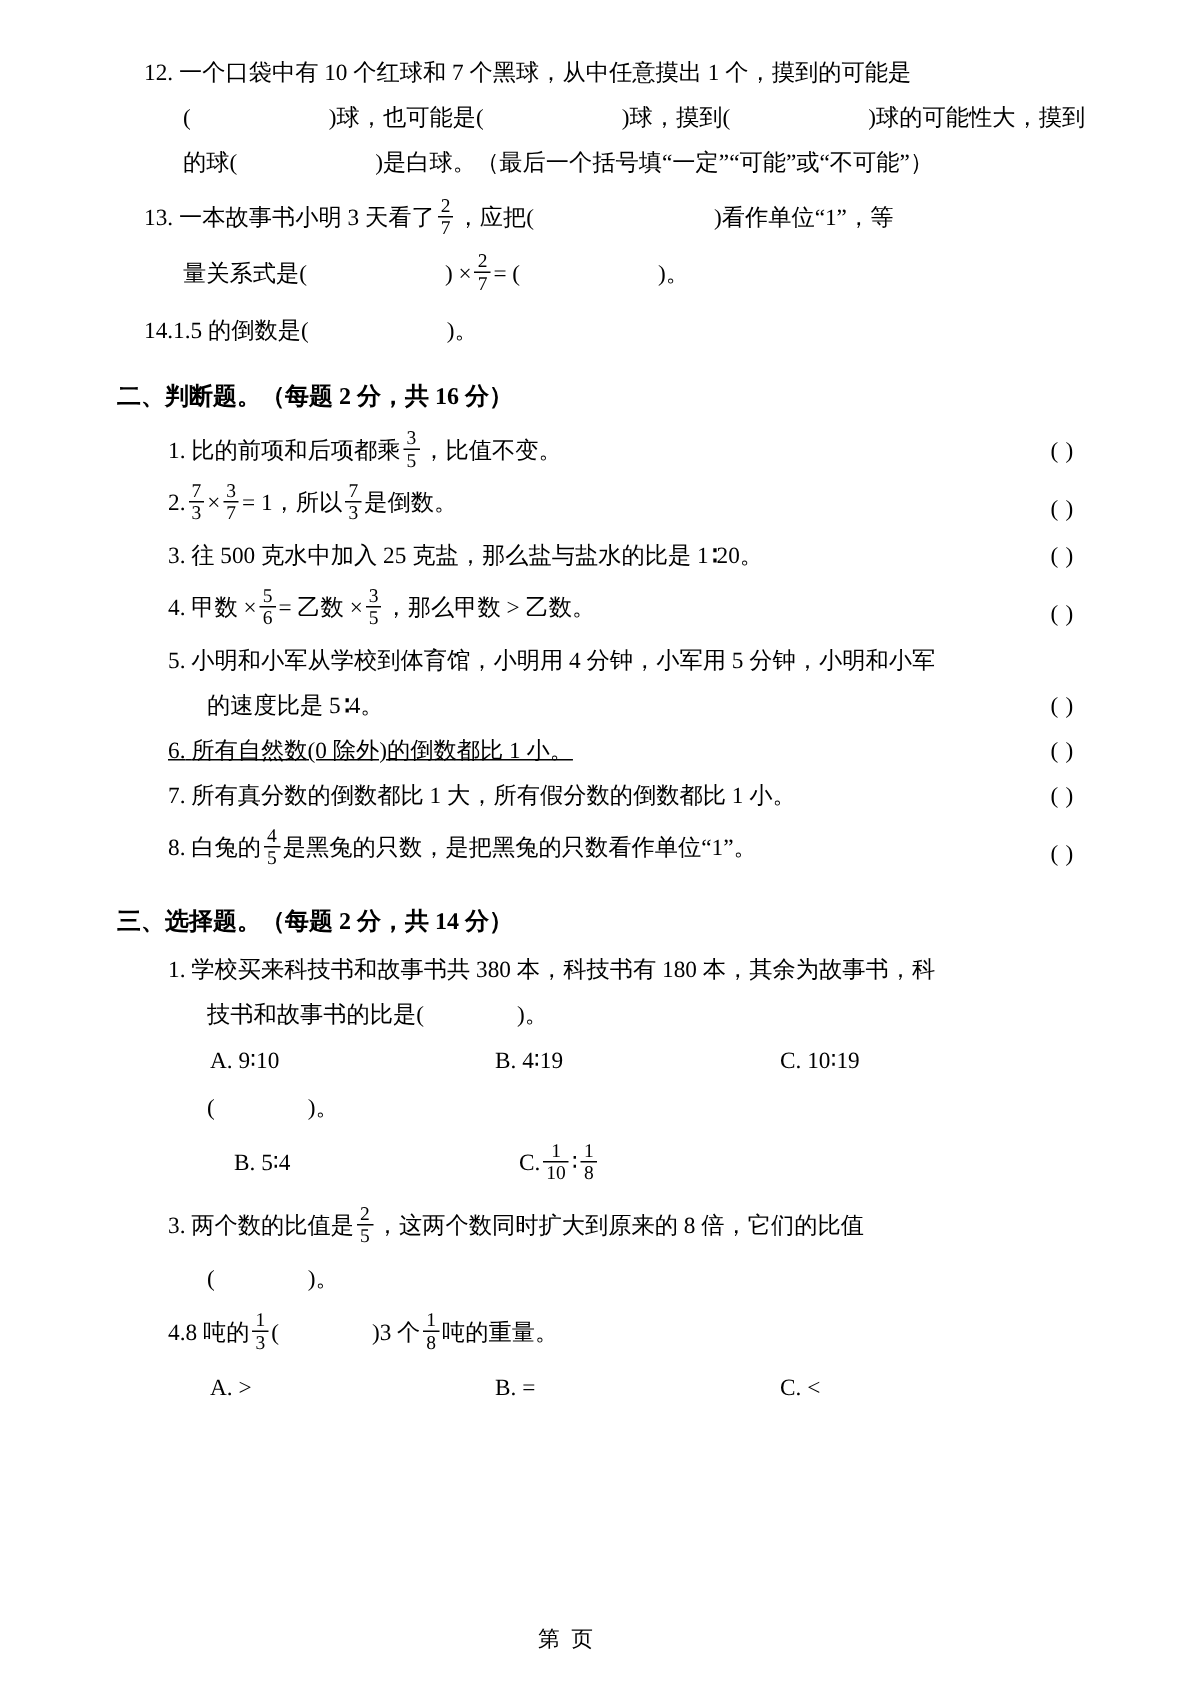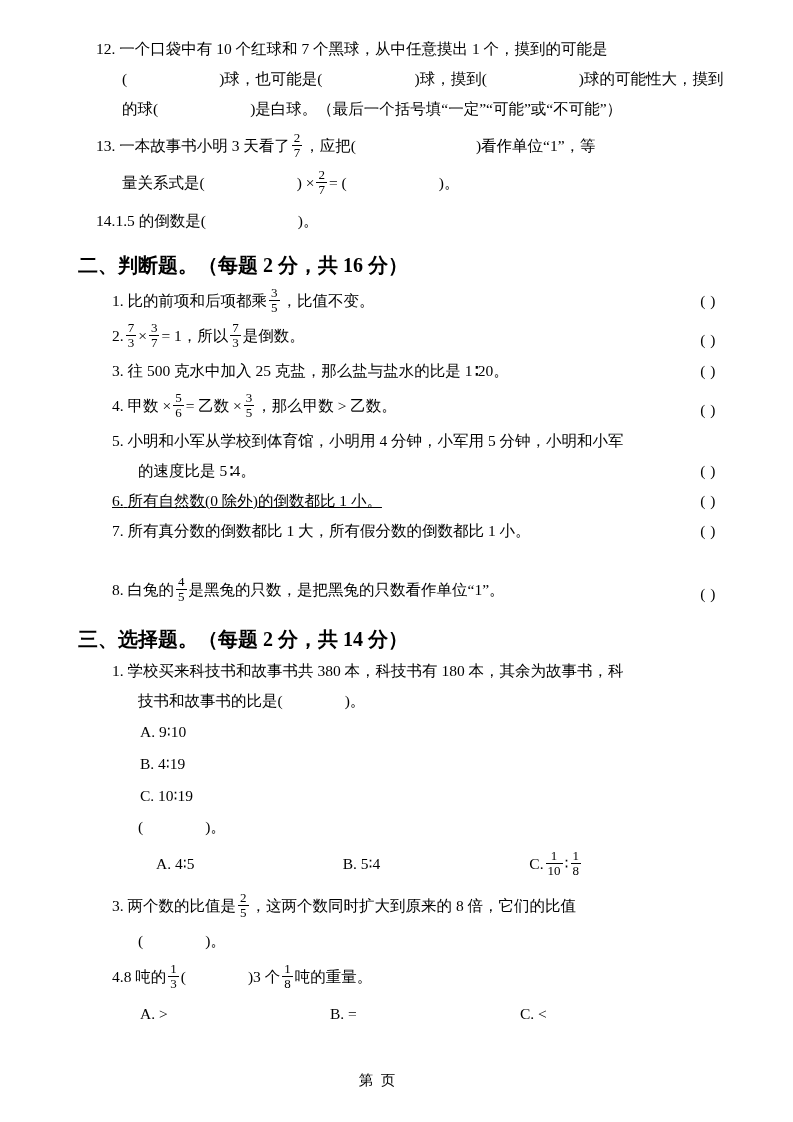--- a/index.html
+++ b/index.html
@@ -35,21 +35,21 @@
     padding: 0;
     white-space: nowrap;
   }
   .q {
     margin-top: 4px;
   }
   .hang {
     padding-left: 26px;
   }
   .section-title {
-    font-size: 20px;
+    font-size: 16px;
     font-weight: bold;
     line-height: 34px;
     margin-top: 12px;
     white-space: nowrap;
   }
   .blank-md { display: inline-block; width: 62px; }
   .blank-lg { display: inline-block; width: 92px; }
   .blank-xl { display: inline-block; width: 120px; }
 
   .frac {
@@ -83,21 +83,21 @@
     padding-left: 28px;
   }
   .opt-a { width: 190px; }
   .opt-b { width: 190px; }
   .opt-c { width: 190px; }
 
   .footer {
     position: absolute;
     left: 0;
     right: 0;
-    bottom: 32px;
+    bottom: 20px;
     text-align: center;
     font-size: 14.5px;
     letter-spacing: 2px;
   }
 </style>
 </head>
 <body>
 
 <div class="page">
   <div class="content">
@@ -164,46 +164,45 @@
       <span>所有自然数(0 除外)的倒数都比 1 小。</span>
       <span class="tf-paren">(          )</span>
     </div>
 
     <div class="line tf-row" style="padding-left:16px;">
       <span>7.</span>
       <span>所有真分数的倒数都比 1 大，所有假分数的倒数都比 1 小。</span>
       <span class="tf-paren">(          )</span>
     </div>
 
-    <div class="line tf-row" style="padding-left:16px;line-height:40px;margin-top:24px;">
+    <div class="line tf-row" style="padding-left:16px;line-height:40px;">
       <span>8.</span>
       <span>白兔的</span><span class="frac"><span class="num">4</span><span class="den">5</span></span><span>是黑兔的只数，是把黑兔的只数看作单位“1”。</span>
       <span class="tf-paren" style="top:4px;">(          )</span>
     </div>
 
     <div class="section-title" style="margin-left:-18px;">三、选择题。（每题 2 分，共 14 分）</div>
 
     <div class="line" style="padding-left:16px;">
       <span>1.</span>
       <span>学校买来科技书和故事书共 380 本，科技书有 180 本，其余为故事书，科</span>
     </div>
     <div class="line" style="padding-left:42px;">
       <span>技书和故事书的比是(</span><span class="blank-md"></span><span>)。</span>
     </div>
-    <div class="opts" style="padding-left:44px;flex-direction:column;">
+    <div class="opts" style="padding-left:44px;">
       <span class="opt-a">A. 9∶10</span>
       <span class="opt-b">B. 4∶19</span>
       <span class="opt-c">C. 10∶19</span>
     </div>
 
     <div class="line" style="padding-left:42px;">
       <span>(</span><span class="blank-md"></span><span>)。</span>
     </div>
     <div class="opts" style="padding-left:60px;line-height:44px;">
-      <span class="opt-a">A. 4∶5</span>
       <span class="opt-b">B. 5∶4</span>
       <span class="opt-c"><span>C.</span><span class="frac"><span class="num">1</span><span class="den">10</span></span><span>∶</span><span class="frac"><span class="num">1</span><span class="den">8</span></span></span>
     </div>
 
     <div class="line" style="padding-left:16px;line-height:40px;">
       <span>3.</span>
       <span>两个数的比值是</span><span class="frac"><span class="num">2</span><span class="den">5</span></span><span>，这两个数同时扩大到原来的 8 倍，它们的比值</span>
     </div>
     <div class="line" style="padding-left:42px;">
       <span>(</span><span class="blank-md"></span><span>)。</span>

